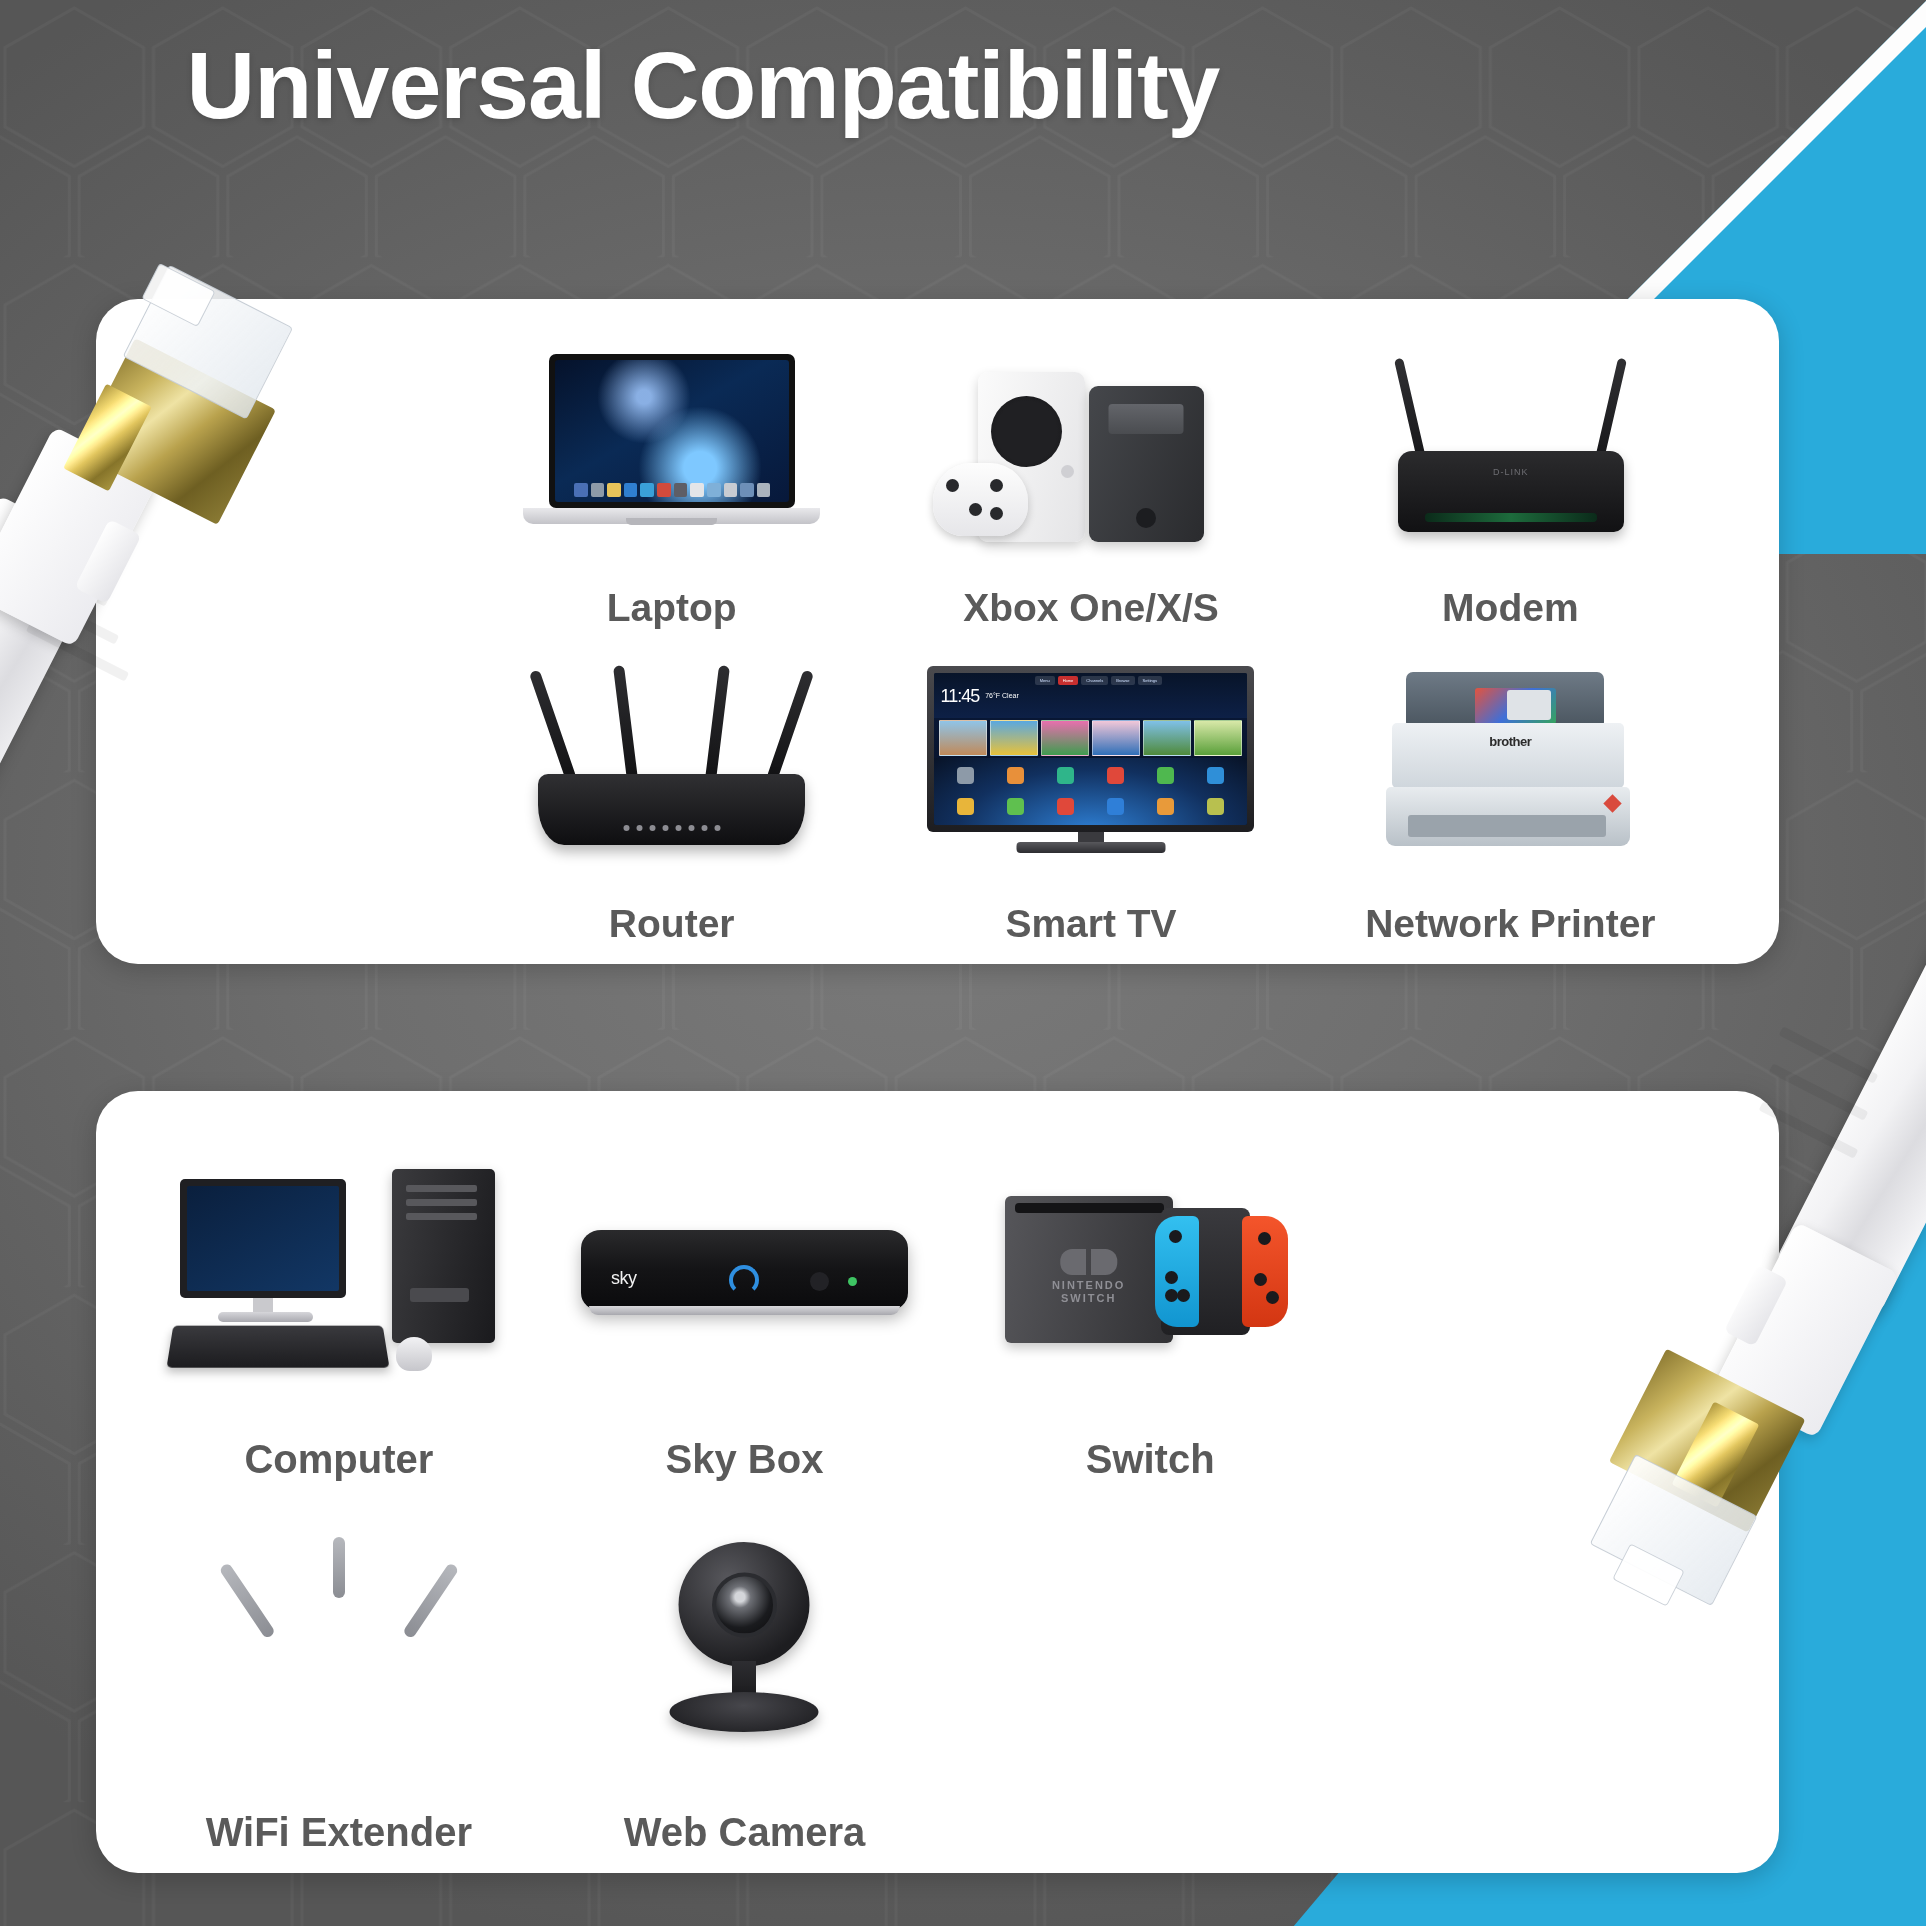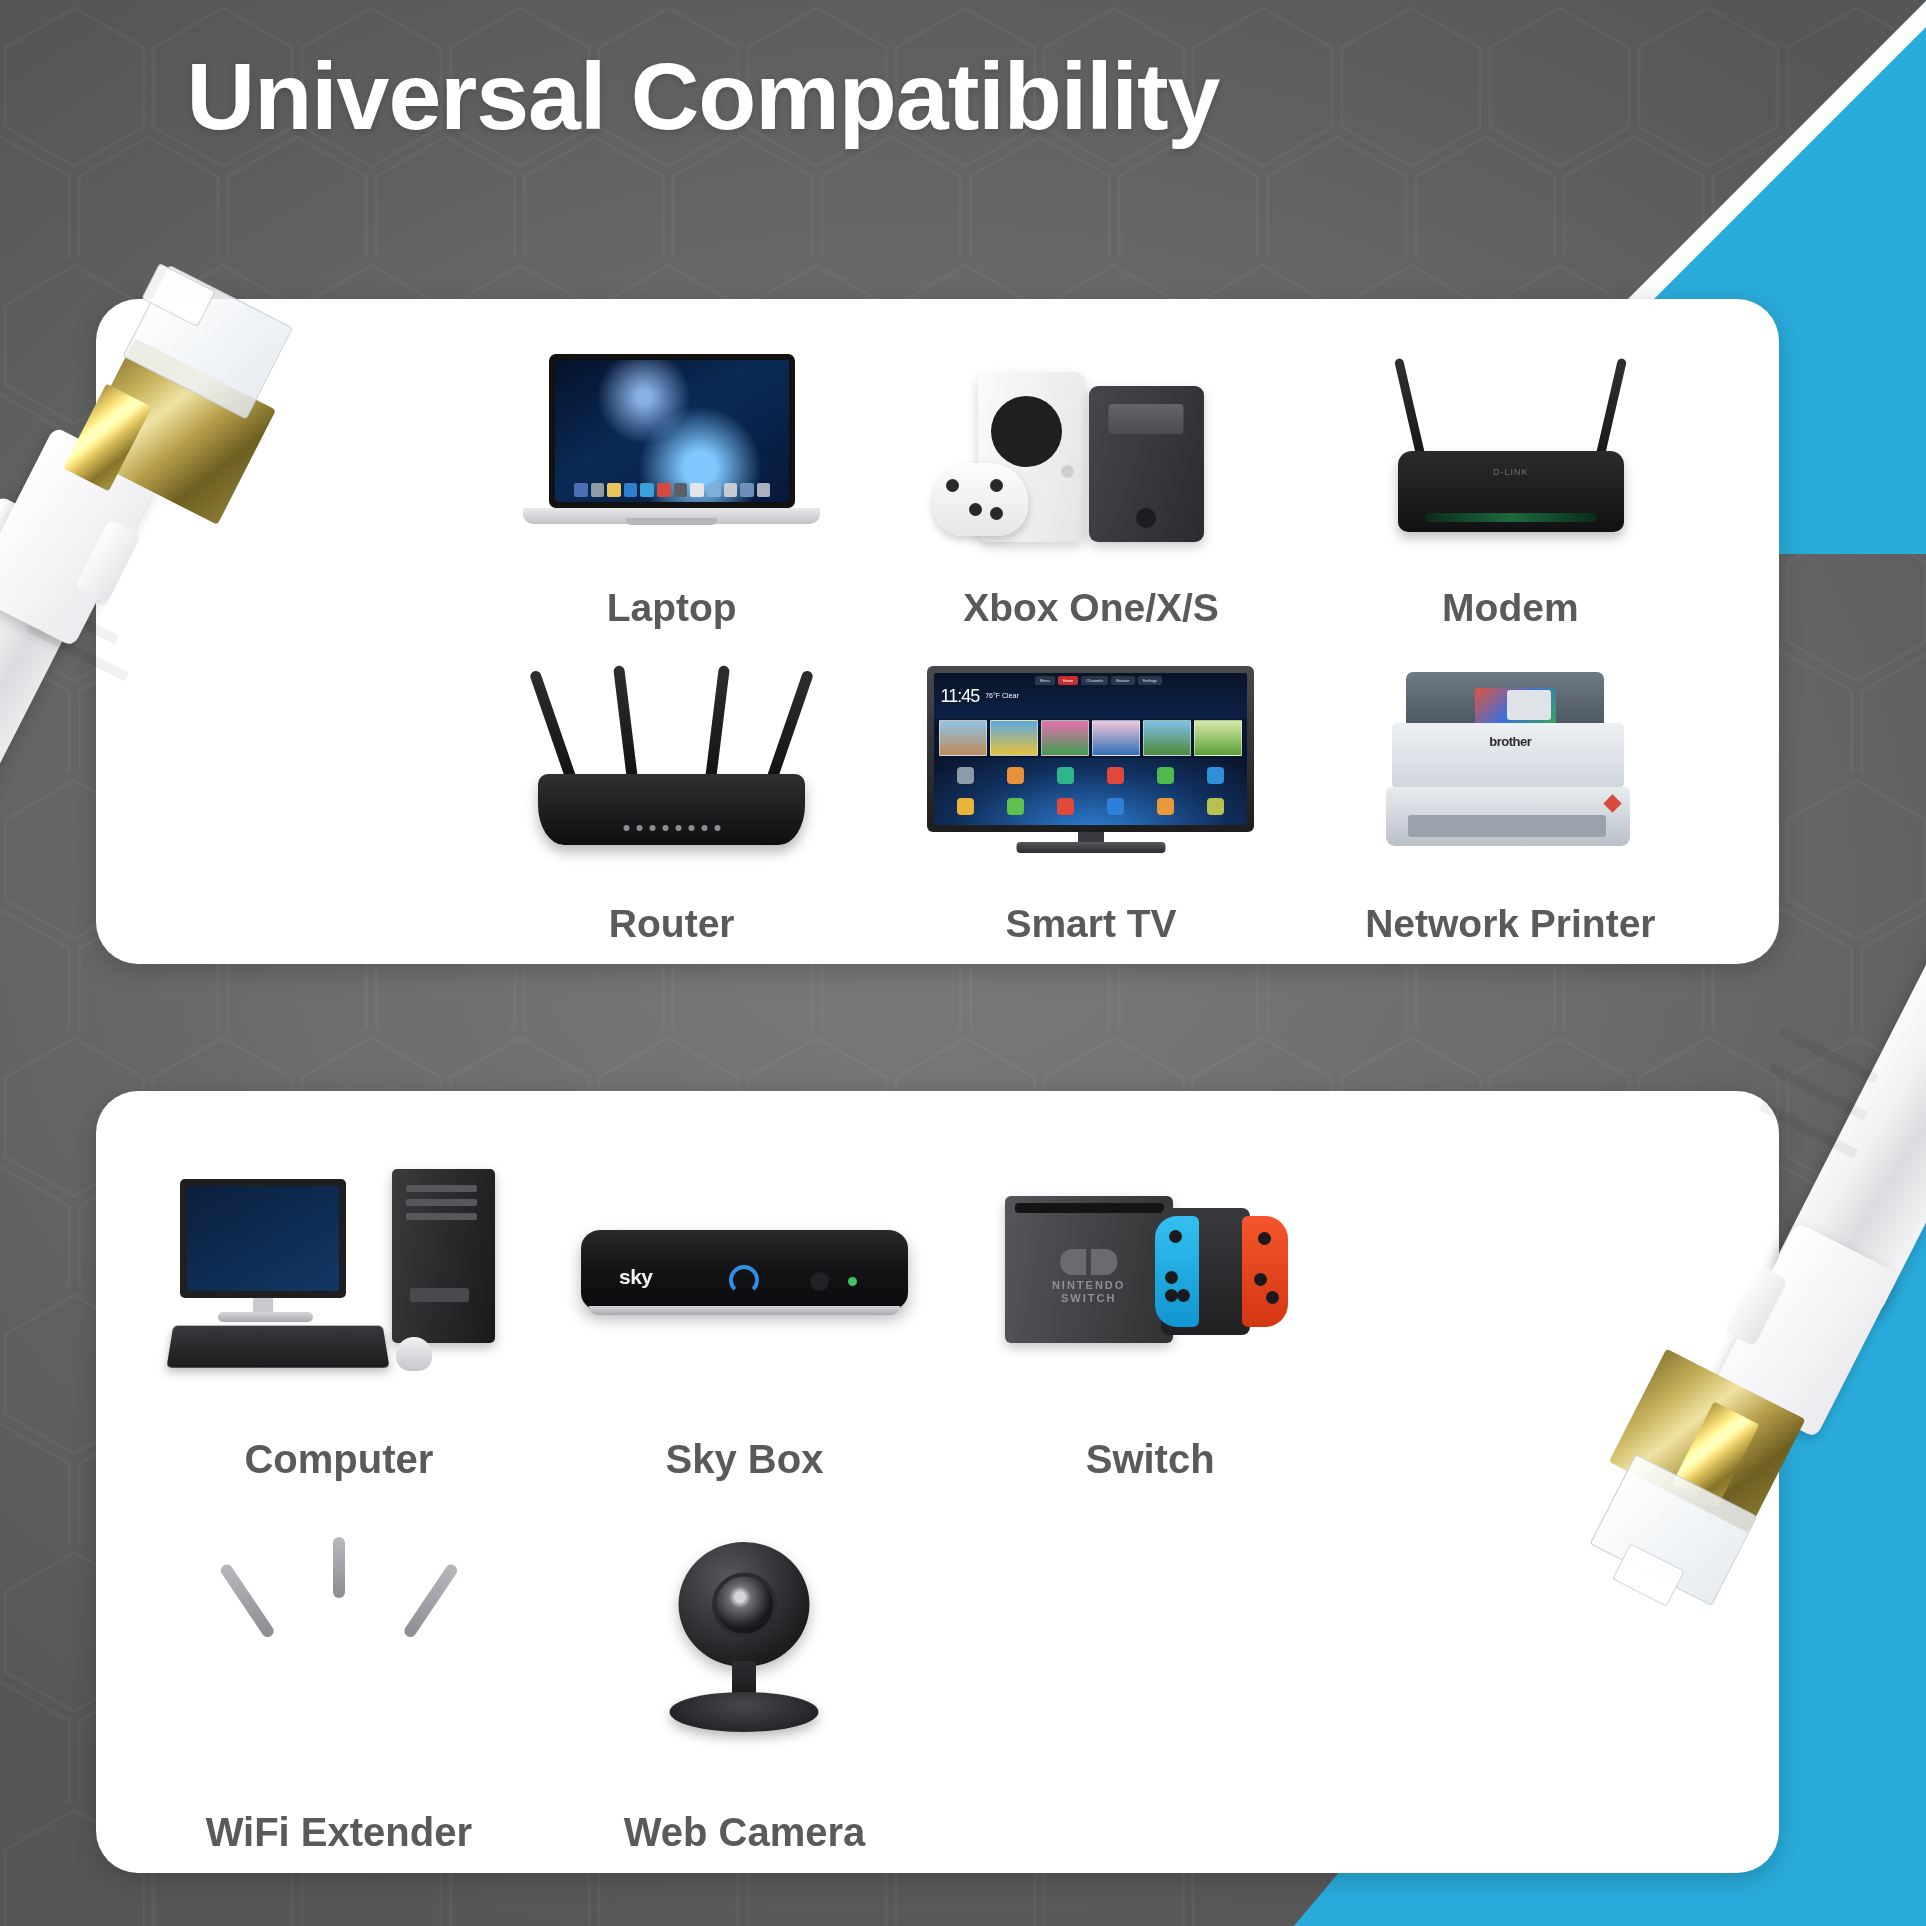--- a/index.html
+++ b/index.html
@@ -40,21 +40,21 @@
     clip-path:polygon(100% 0, 100% 100%, 0 100%, 100% 0);
   }
   #cyan-bottom-block{
     position:absolute; bottom:0; right:0;
     width:465px; height:426px;
     background:#29abdb;
   }
 
   
   #header{
-    position:absolute; top:11px; left:0; width:1406px;
+    position:absolute; top:0; left:0; width:1406px;
     padding-top:34px; text-align:center; z-index:5;
   }
   #title{
     color:#ffffff;
     font-size:95px;
     font-weight:bold;
     letter-spacing:-1px;
     line-height:1.08;
     text-shadow:0 2px 6px rgba(0,0,0,.18);
   }
@@ -362,22 +362,22 @@
     position:absolute; left:0; top:22px; width:327px;height:81px;
     background:linear-gradient(#2a2a2c 0%,#141416 48%,#0a0a0c 100%);
     border-radius:20px/18px;
     box-shadow:0 8px 16px rgba(0,0,0,.28);
   }
   .skybox .lip{
     position:absolute; left:8px; bottom:-4px; width:311px;height:9px;
     background:linear-gradient(#d8d8dc,#a8a8ae); border-radius:0 0 16px 16px;
   }
   .skybox .logo{
-    position:absolute; left:38px; bottom:22px; color:#f2f2f2;
-    font-size:21px; font-weight:bold; letter-spacing:-0.5px;
+    position:absolute; left:30px; bottom:22px; color:#f2f2f2;
+    font-size:18px; font-weight:normal; letter-spacing:-0.5px;
   }
   .skybox .q{
     position:absolute; left:50%; transform:translateX(-50%); bottom:16px;
     width:30px;height:30px;border-radius:50%;
     border:4px solid #2f8fe0; border-bottom-color:transparent;
   }
   .skybox .ir{position:absolute;right:79px;bottom:20px;width:19px;height:19px;border-radius:50%;background:#222226;}
   .skybox .grn{position:absolute;right:51px;bottom:25px;width:9px;height:9px;border-radius:50%;background:#3ec463;}
 
   

